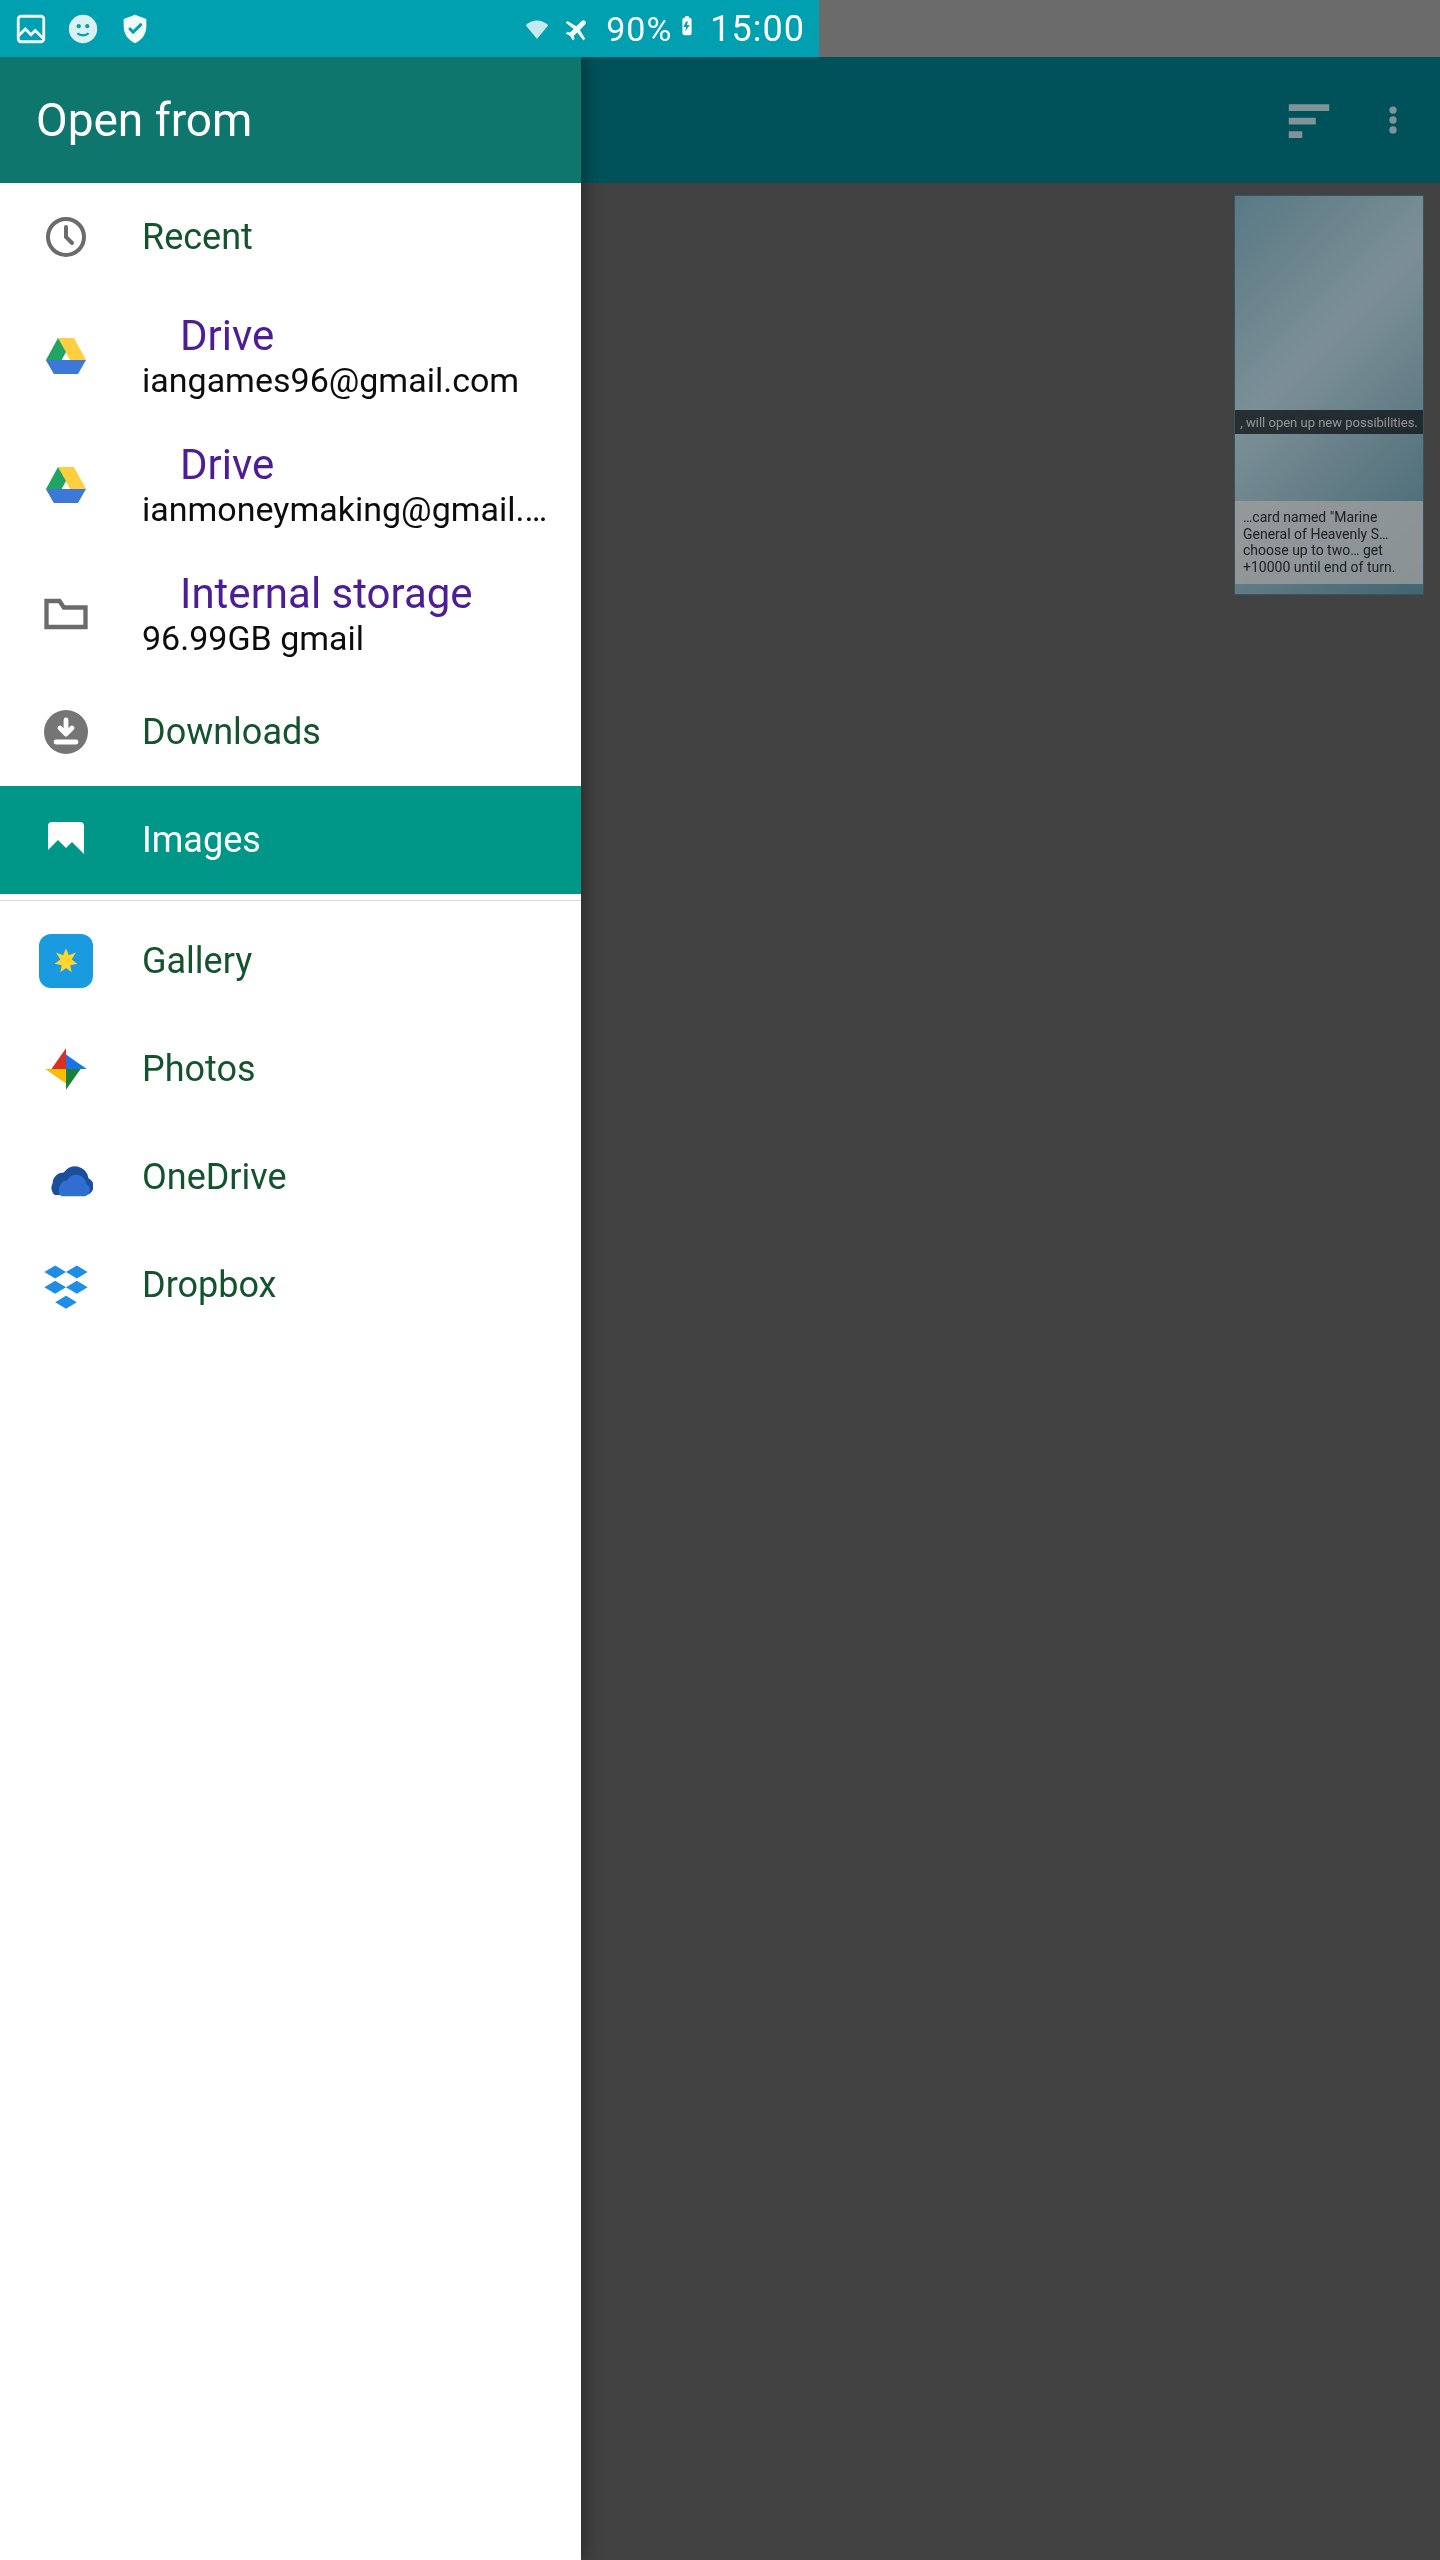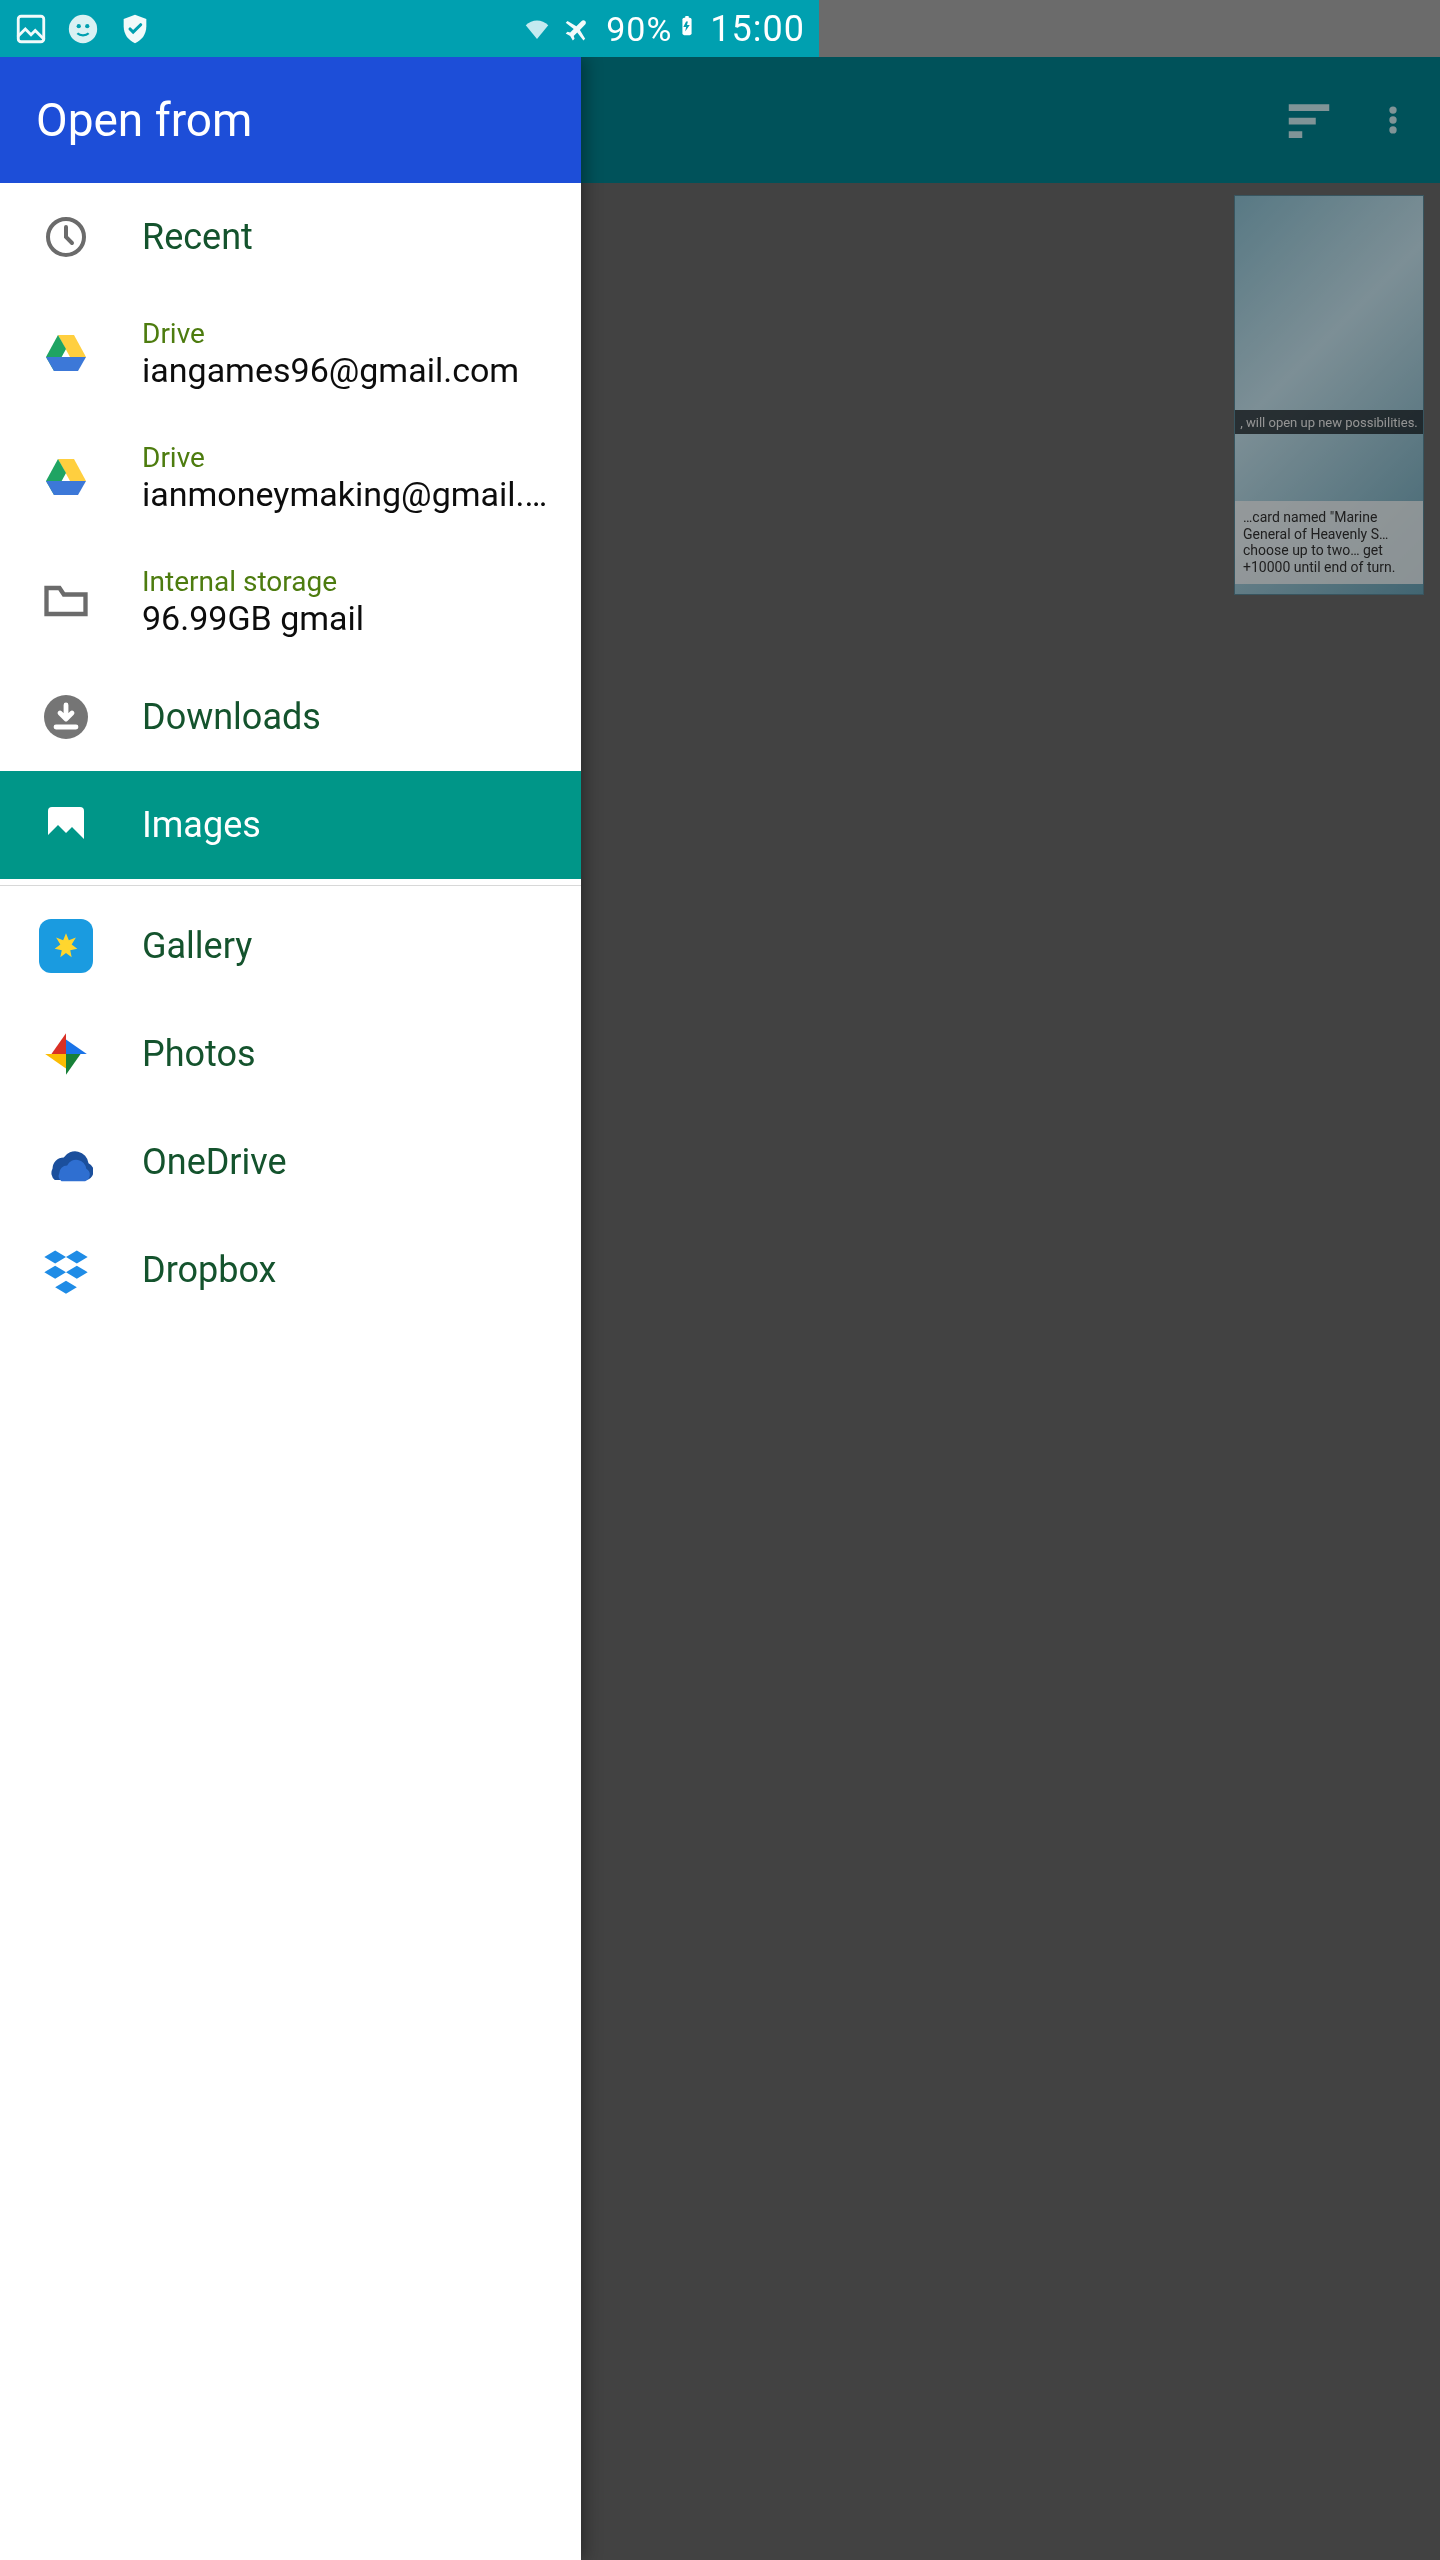--- a/index.html
+++ b/index.html
@@ -69,21 +69,21 @@
       width: 581px;
       bottom: 0;
       background: #ffffff;
       z-index: 10;
       box-shadow: 4px 0 16px rgba(0,0,0,.35);
       display: flex;
       flex-direction: column;
     }
     .drawer-header {
       height: 126px;
-      background: #1d4ed8;
+      background: #0f766e;
       display: flex; align-items: center;
       padding: 0 36px;
       color: #fff;
       font-size: 46px;
       font-weight:400;
     }
     .drawer-list {
       flex: 1;
       overflow: hidden;
       background:#fff;
@@ -101,21 +101,21 @@
     .src-item.selected .title,
     .src-item.selected .subtitle,
     .src-item.selected .single { color:#fff; }
     .ico-slot {
       width: 56px; height:56px;
       display:flex; align-items:center; justify-content:center;
       flex-shrink:0;
     }
     .texts { display:flex; flex-direction:column; min-width:0; flex:1;}
     .single { font-size: 36px; color:#14532d; }
-    .title  { font-size: 28px; color:#4d7c0f; }
+    .title  { font-size: 42px; color:#4c1d95;margin-left:38px; }
     .subtitle{ font-size: 34px; color:#0c0c0c; white-space:nowrap; overflow:hidden; text-overflow:ellipsis; }
     .divider { height:1px; background:#d8d8d8; margin:6px 0; }
 
     
     svg { display:block; }
 
     
     .app-square{
       width:54px;height:54px;border-radius:12px;
       display:flex;align-items:center;justify-content:center;

